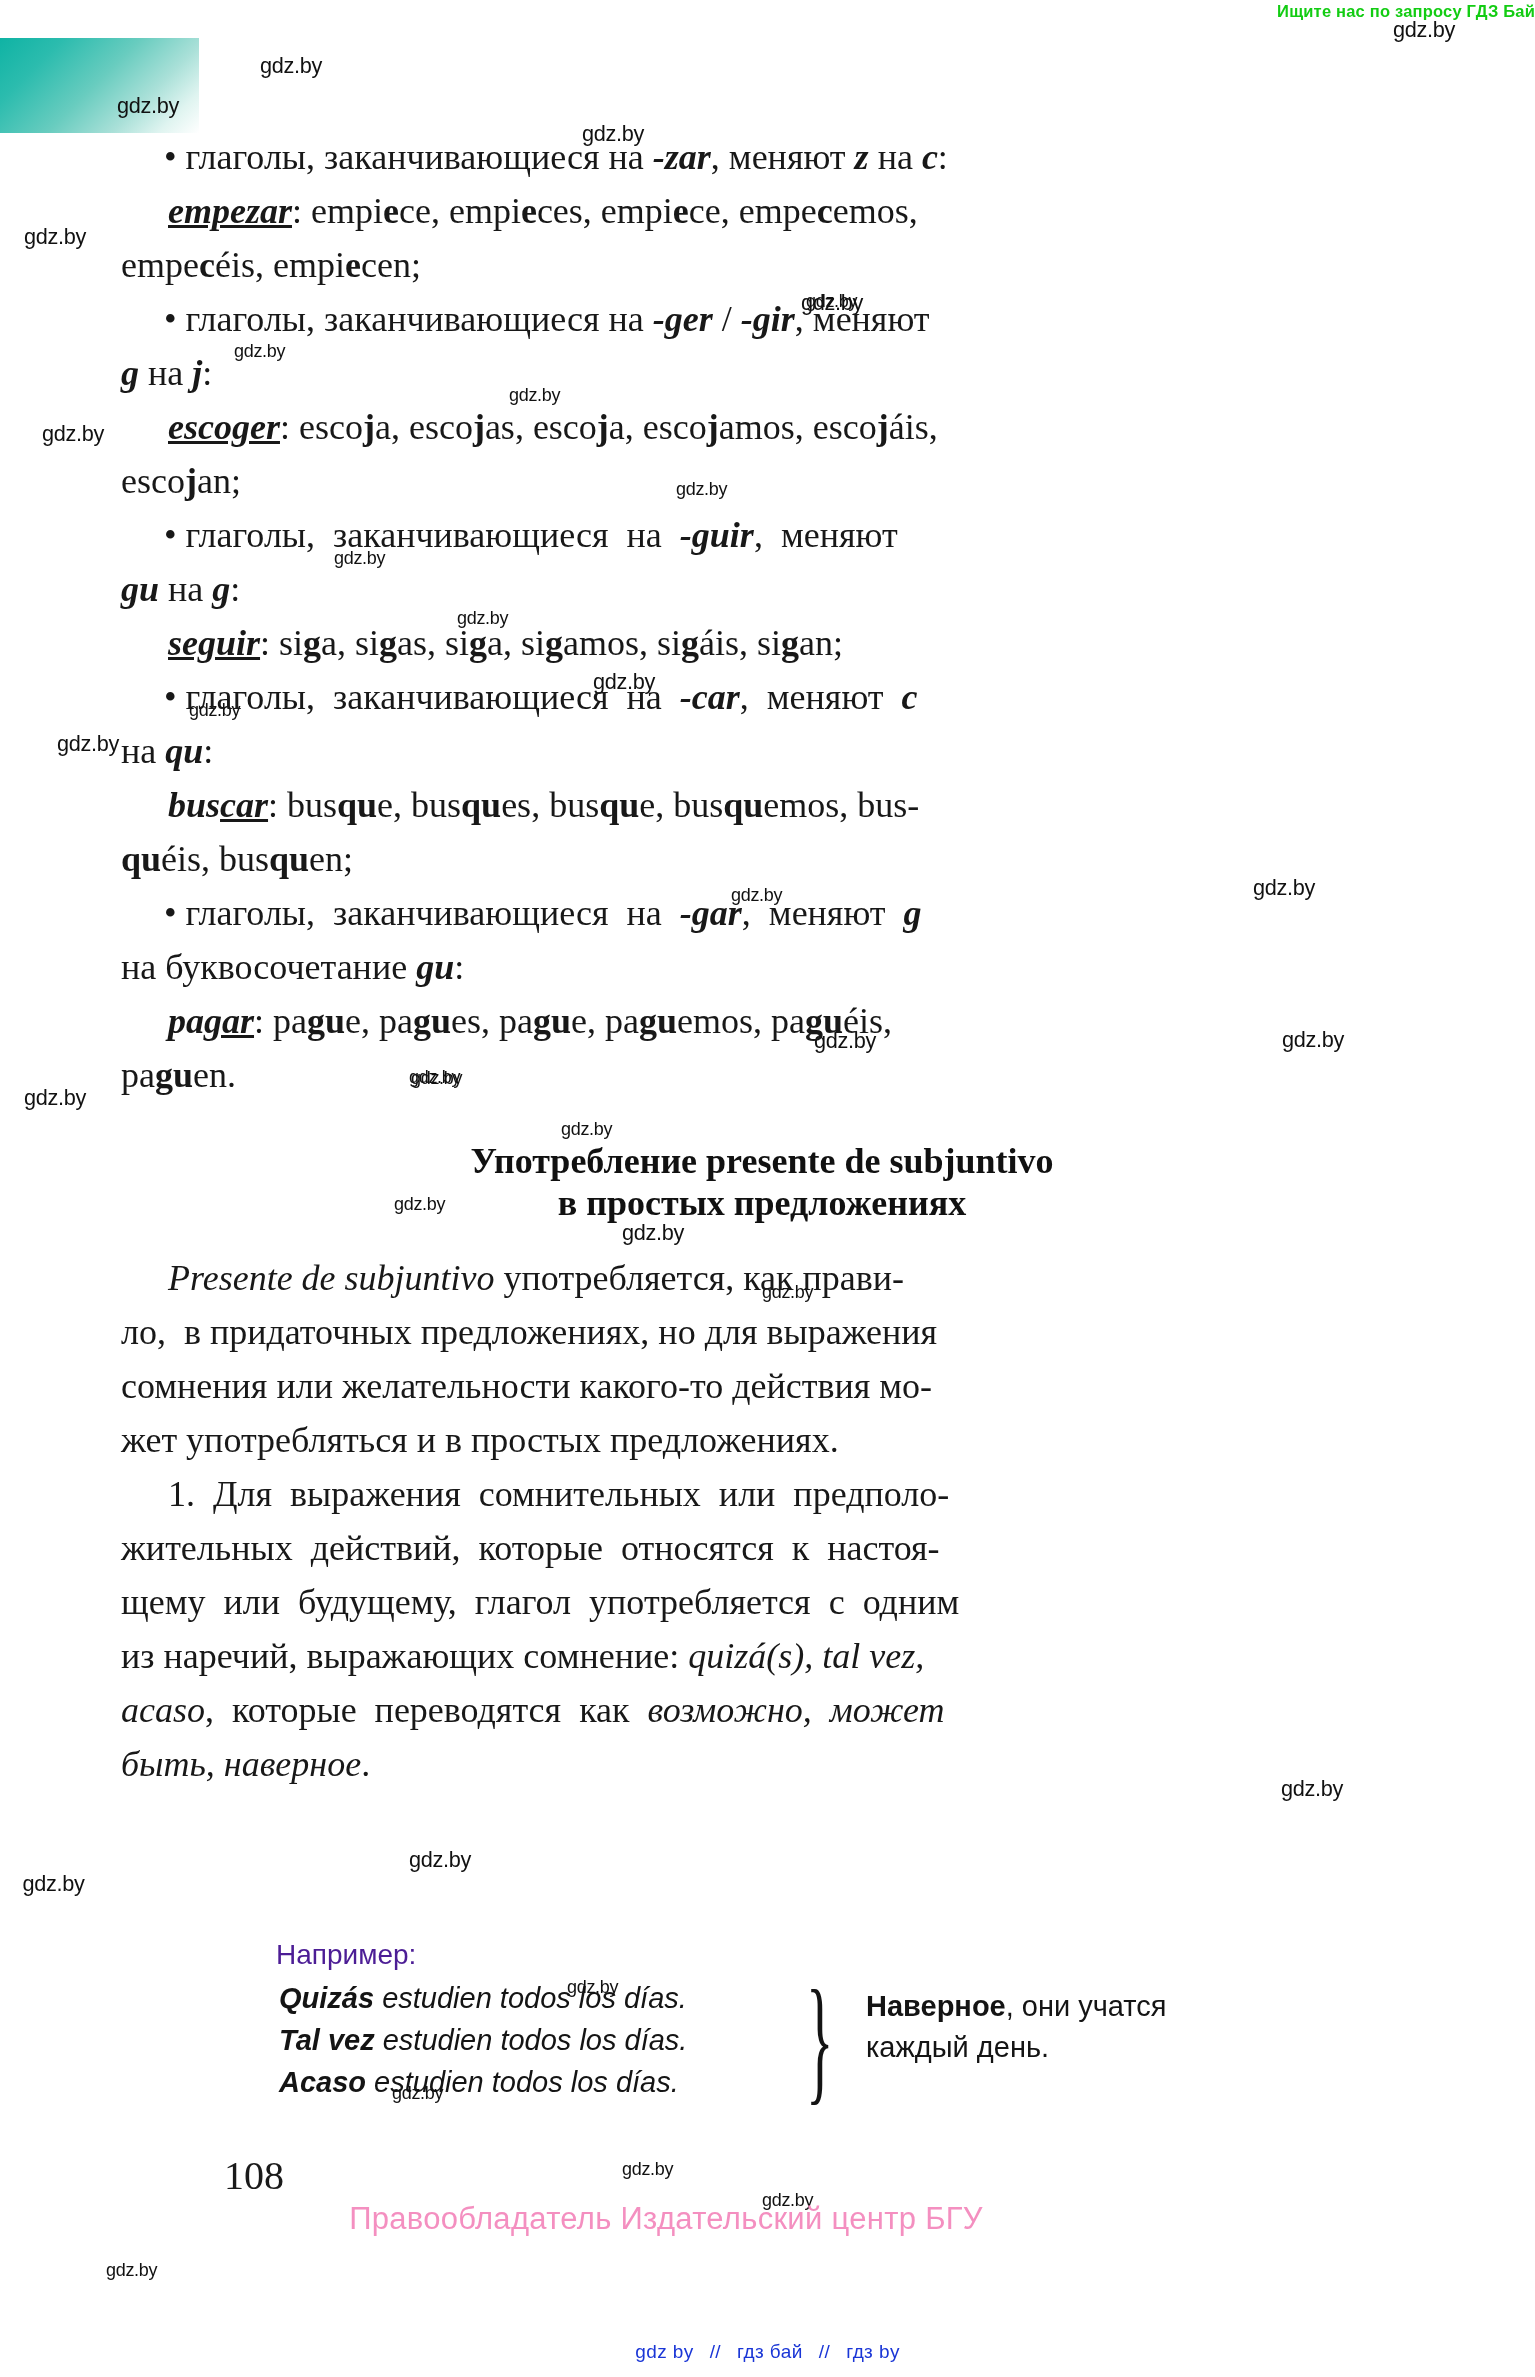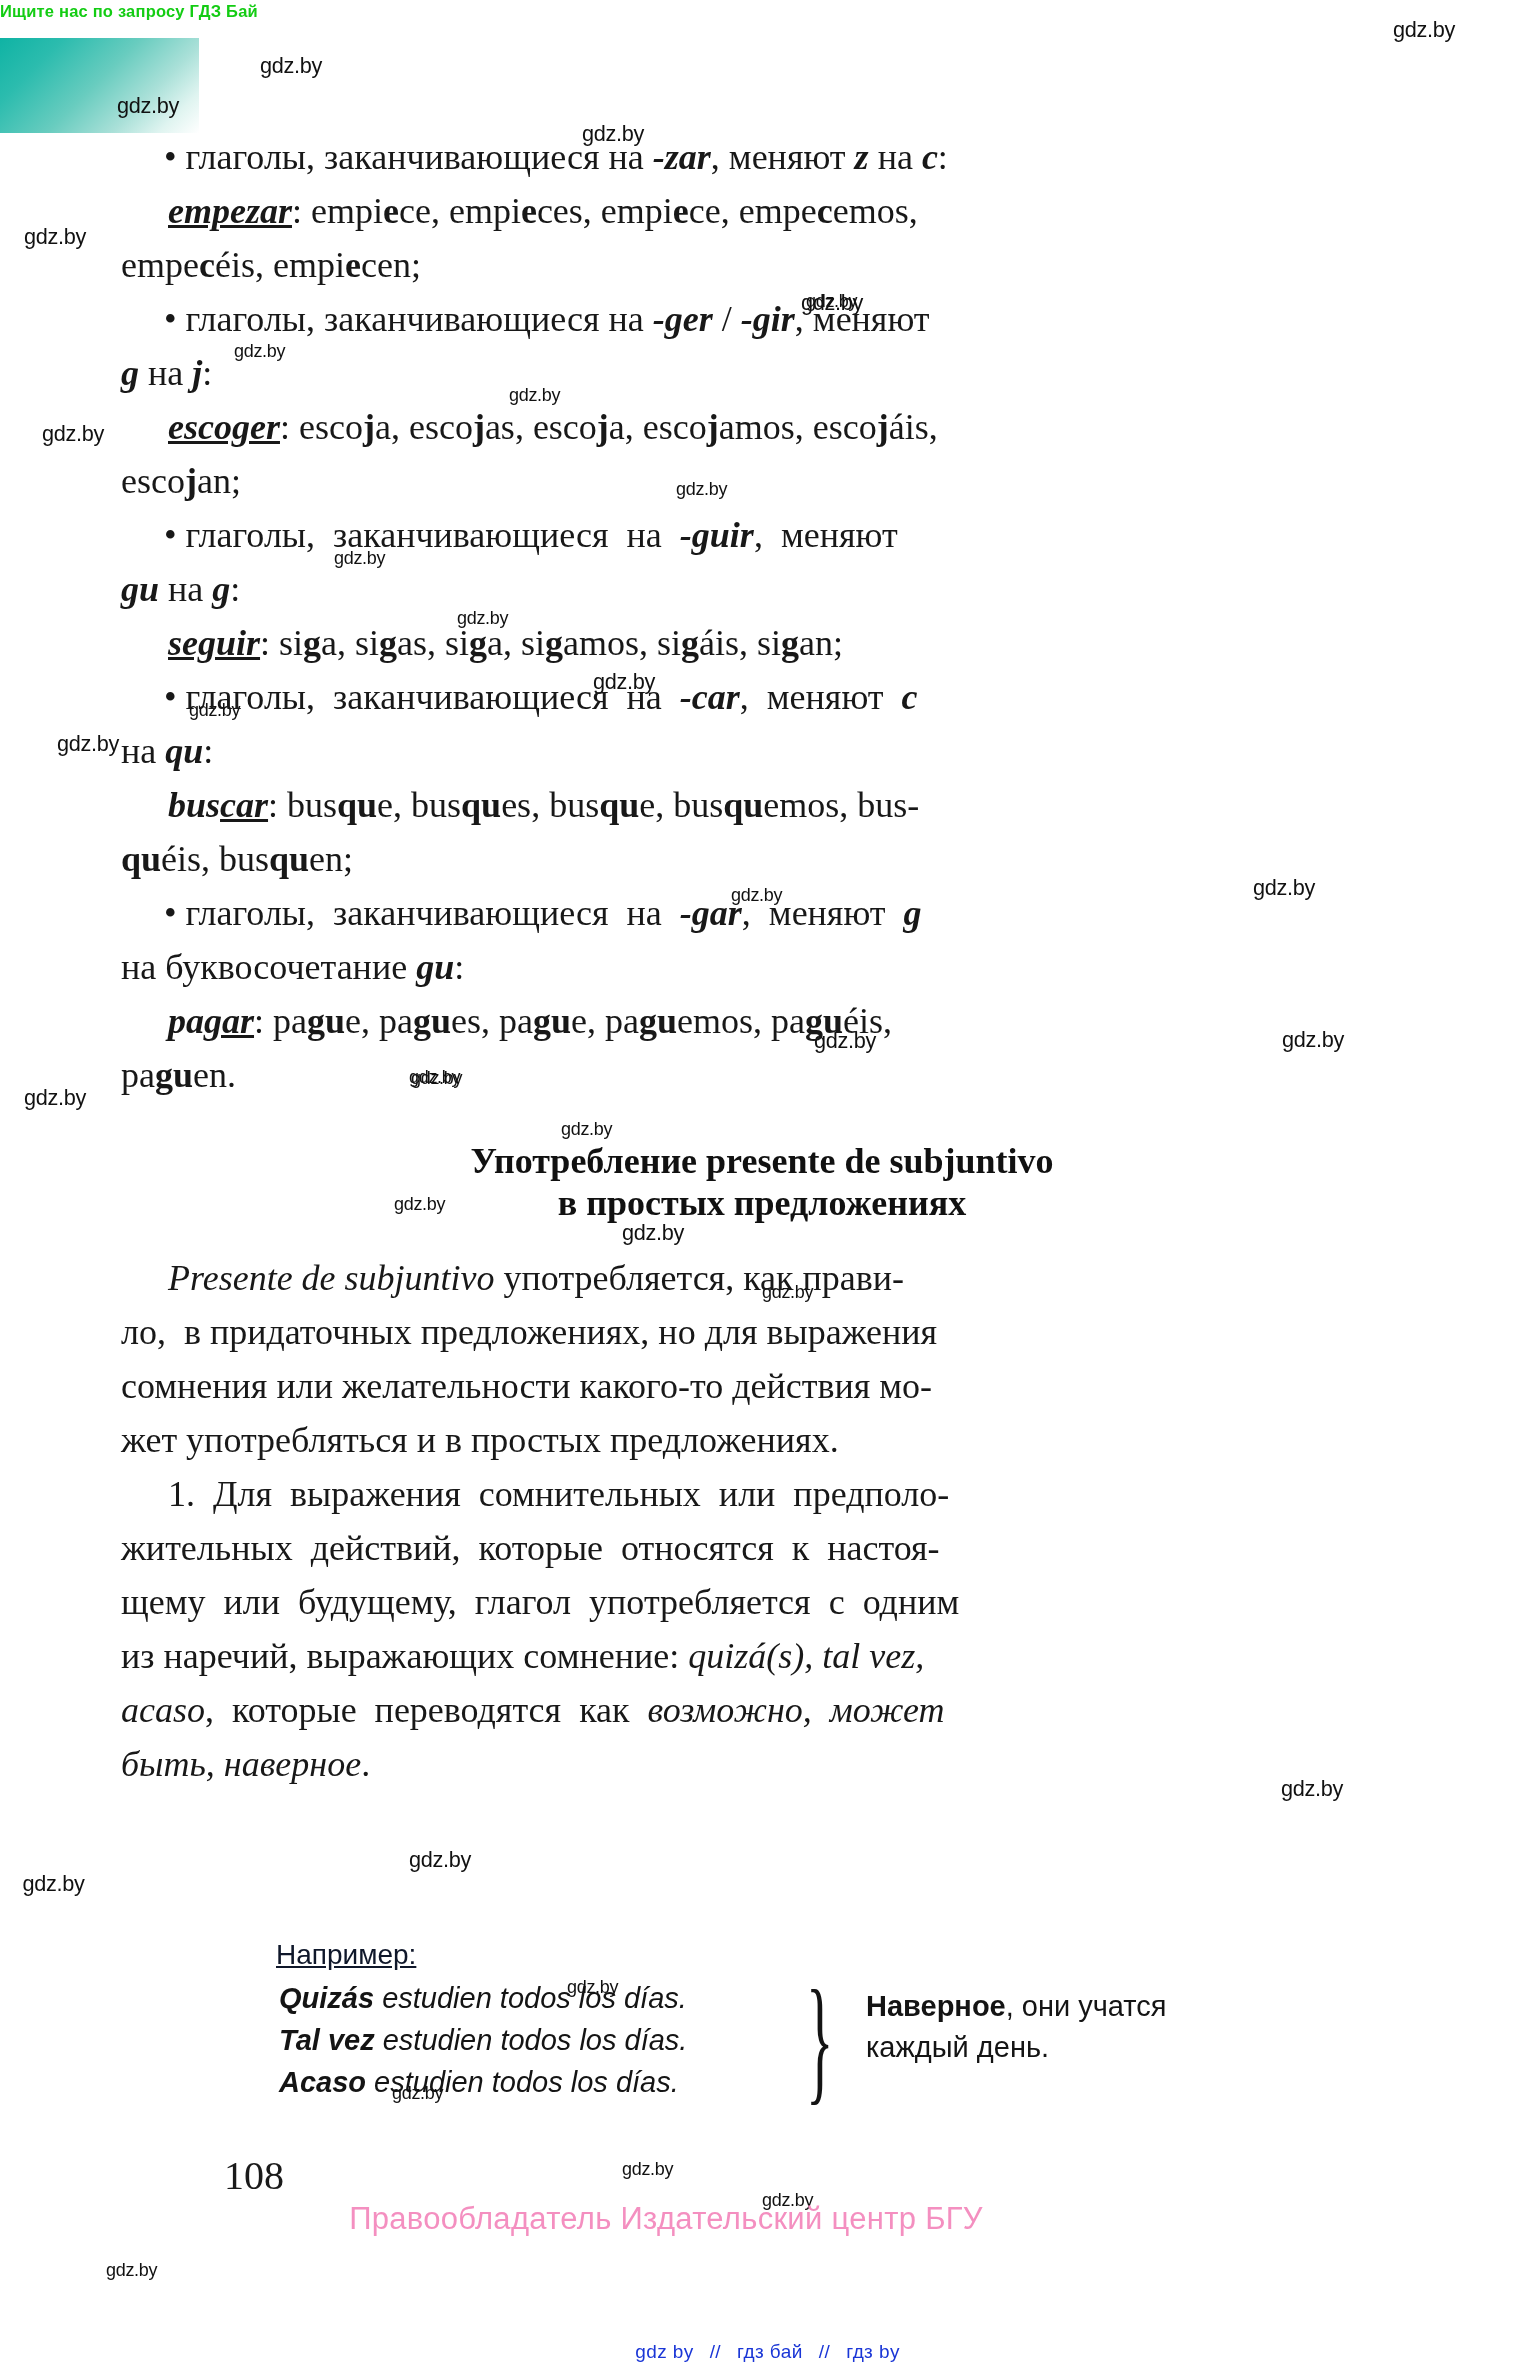--- a/index.html
+++ b/index.html
@@ -15,21 +15,21 @@
     font-family: "Liberation Serif", serif;
     color: #1a1a1a;
   }
 
   
   .promo-banner {
     position: absolute;
     top: 1.7px;
     left: 0;
     width: 1535px;
-    text-align: left;
+    text-align: right;
     font-family: "Liberation Sans", sans-serif;
     font-size: 16.5px;
     font-weight: 600;
     color: #13cc13;
     letter-spacing: 0.2px;
   }
 
   
   .teal-block {
     position: absolute;
@@ -271,21 +271,21 @@
   <div class="tline">
     <span class="ind"></span>1.&nbsp; Для&nbsp; выражения&nbsp; сомнительных&nbsp; или&nbsp; предполо-
   </div>
   <div class="tline">жительных&nbsp; действий,&nbsp; которые&nbsp; относятся&nbsp; к&nbsp; настоя-</div>
   <div class="tline">щему&nbsp; или&nbsp; будущему,&nbsp; глагол&nbsp; употребляется&nbsp; с&nbsp; одним</div>
   <div class="tline">из наречий, выражающих сомнение: <em class="iti">quizá(s), tal vez,</em></div>
   <div class="tline"><em class="iti">acaso</em>,&nbsp; которые&nbsp; переводятся&nbsp; как&nbsp; <em class="iti">возможно,&nbsp; может</em></div>
   <div class="tline"><em class="iti">быть, наверное</em>.</div>
 </div>
 
-<div style="position:absolute; left:276px; top:1939px; font-family:'Liberation Sans', sans-serif; font-size:28px; color:#0f172a;text-decoration:underline;">Например:</div>
+<div style="position:absolute; left:276px; top:1939px; font-family:'Liberation Sans', sans-serif; font-size:28px; color:#4c1d95;">Например:</div>
 
 <div class="examples">
   <div><b>Quizás</b><span> estudien todos los días.</span></div>
   <div><b>Tal vez</b><span> estudien todos los días.</span></div>
   <div><b>Acaso</b><span> estudien todos los días.</span></div>
 </div>
 
 <div class="brace">}</div>
 
 <div class="translation">

